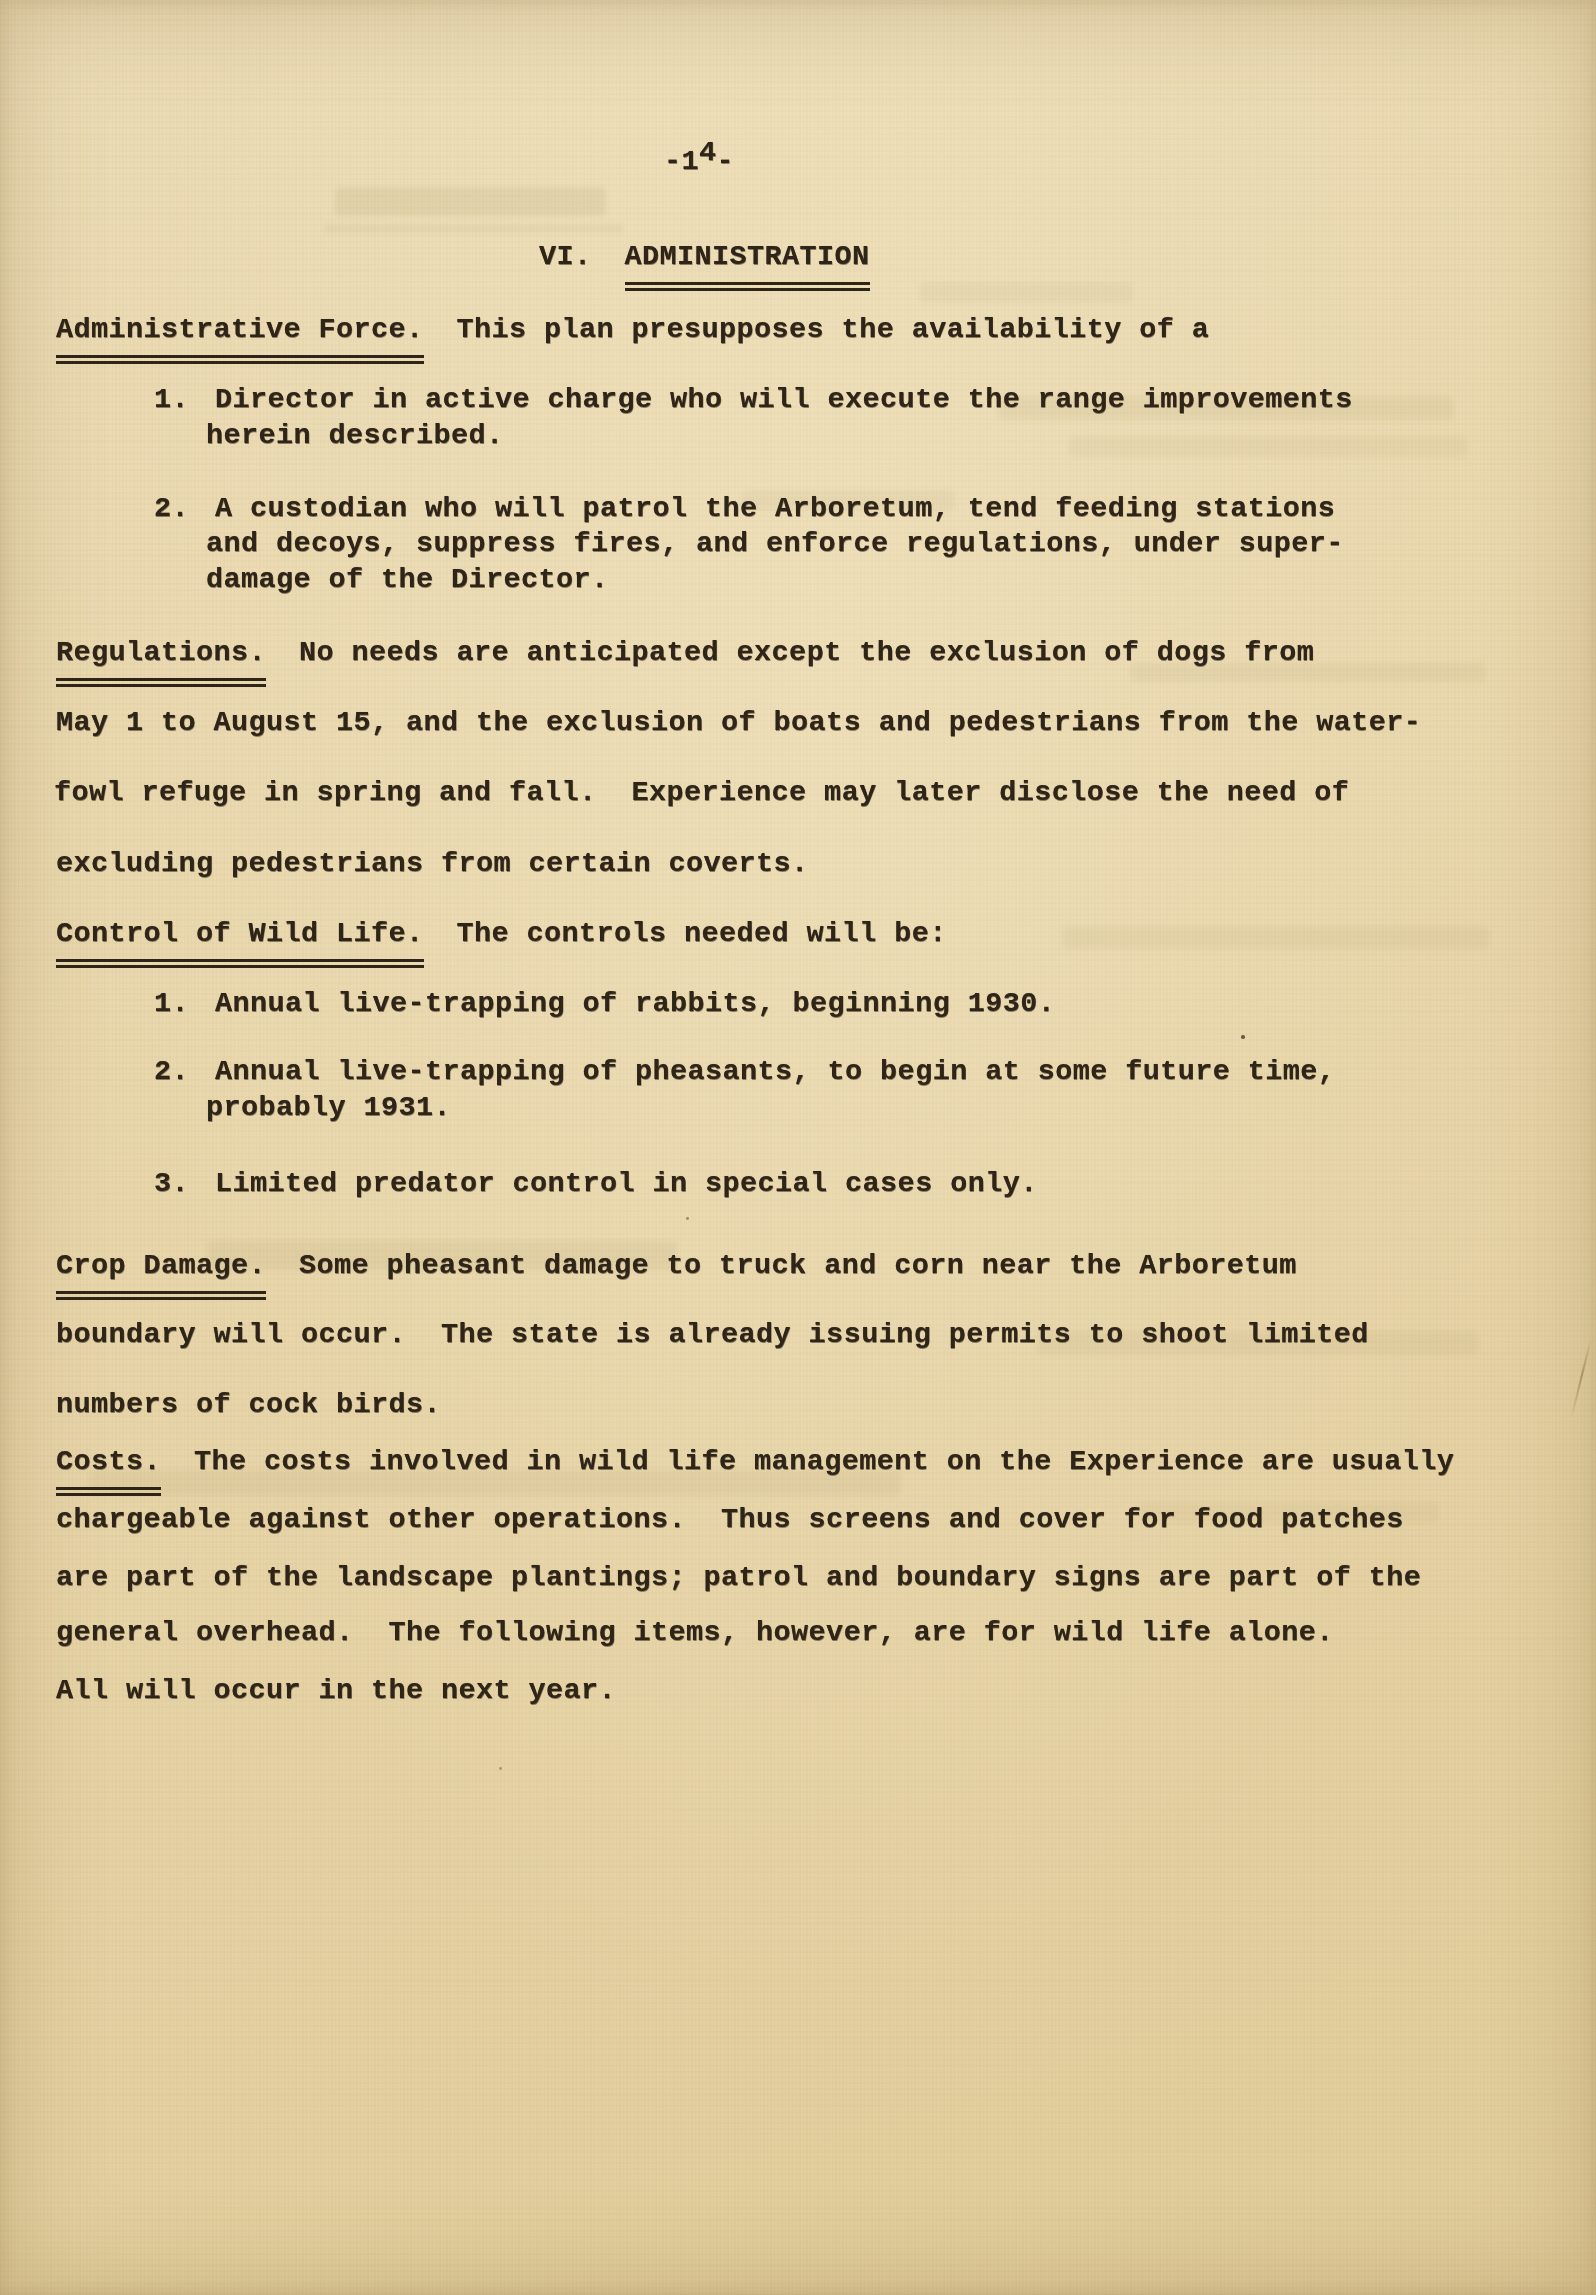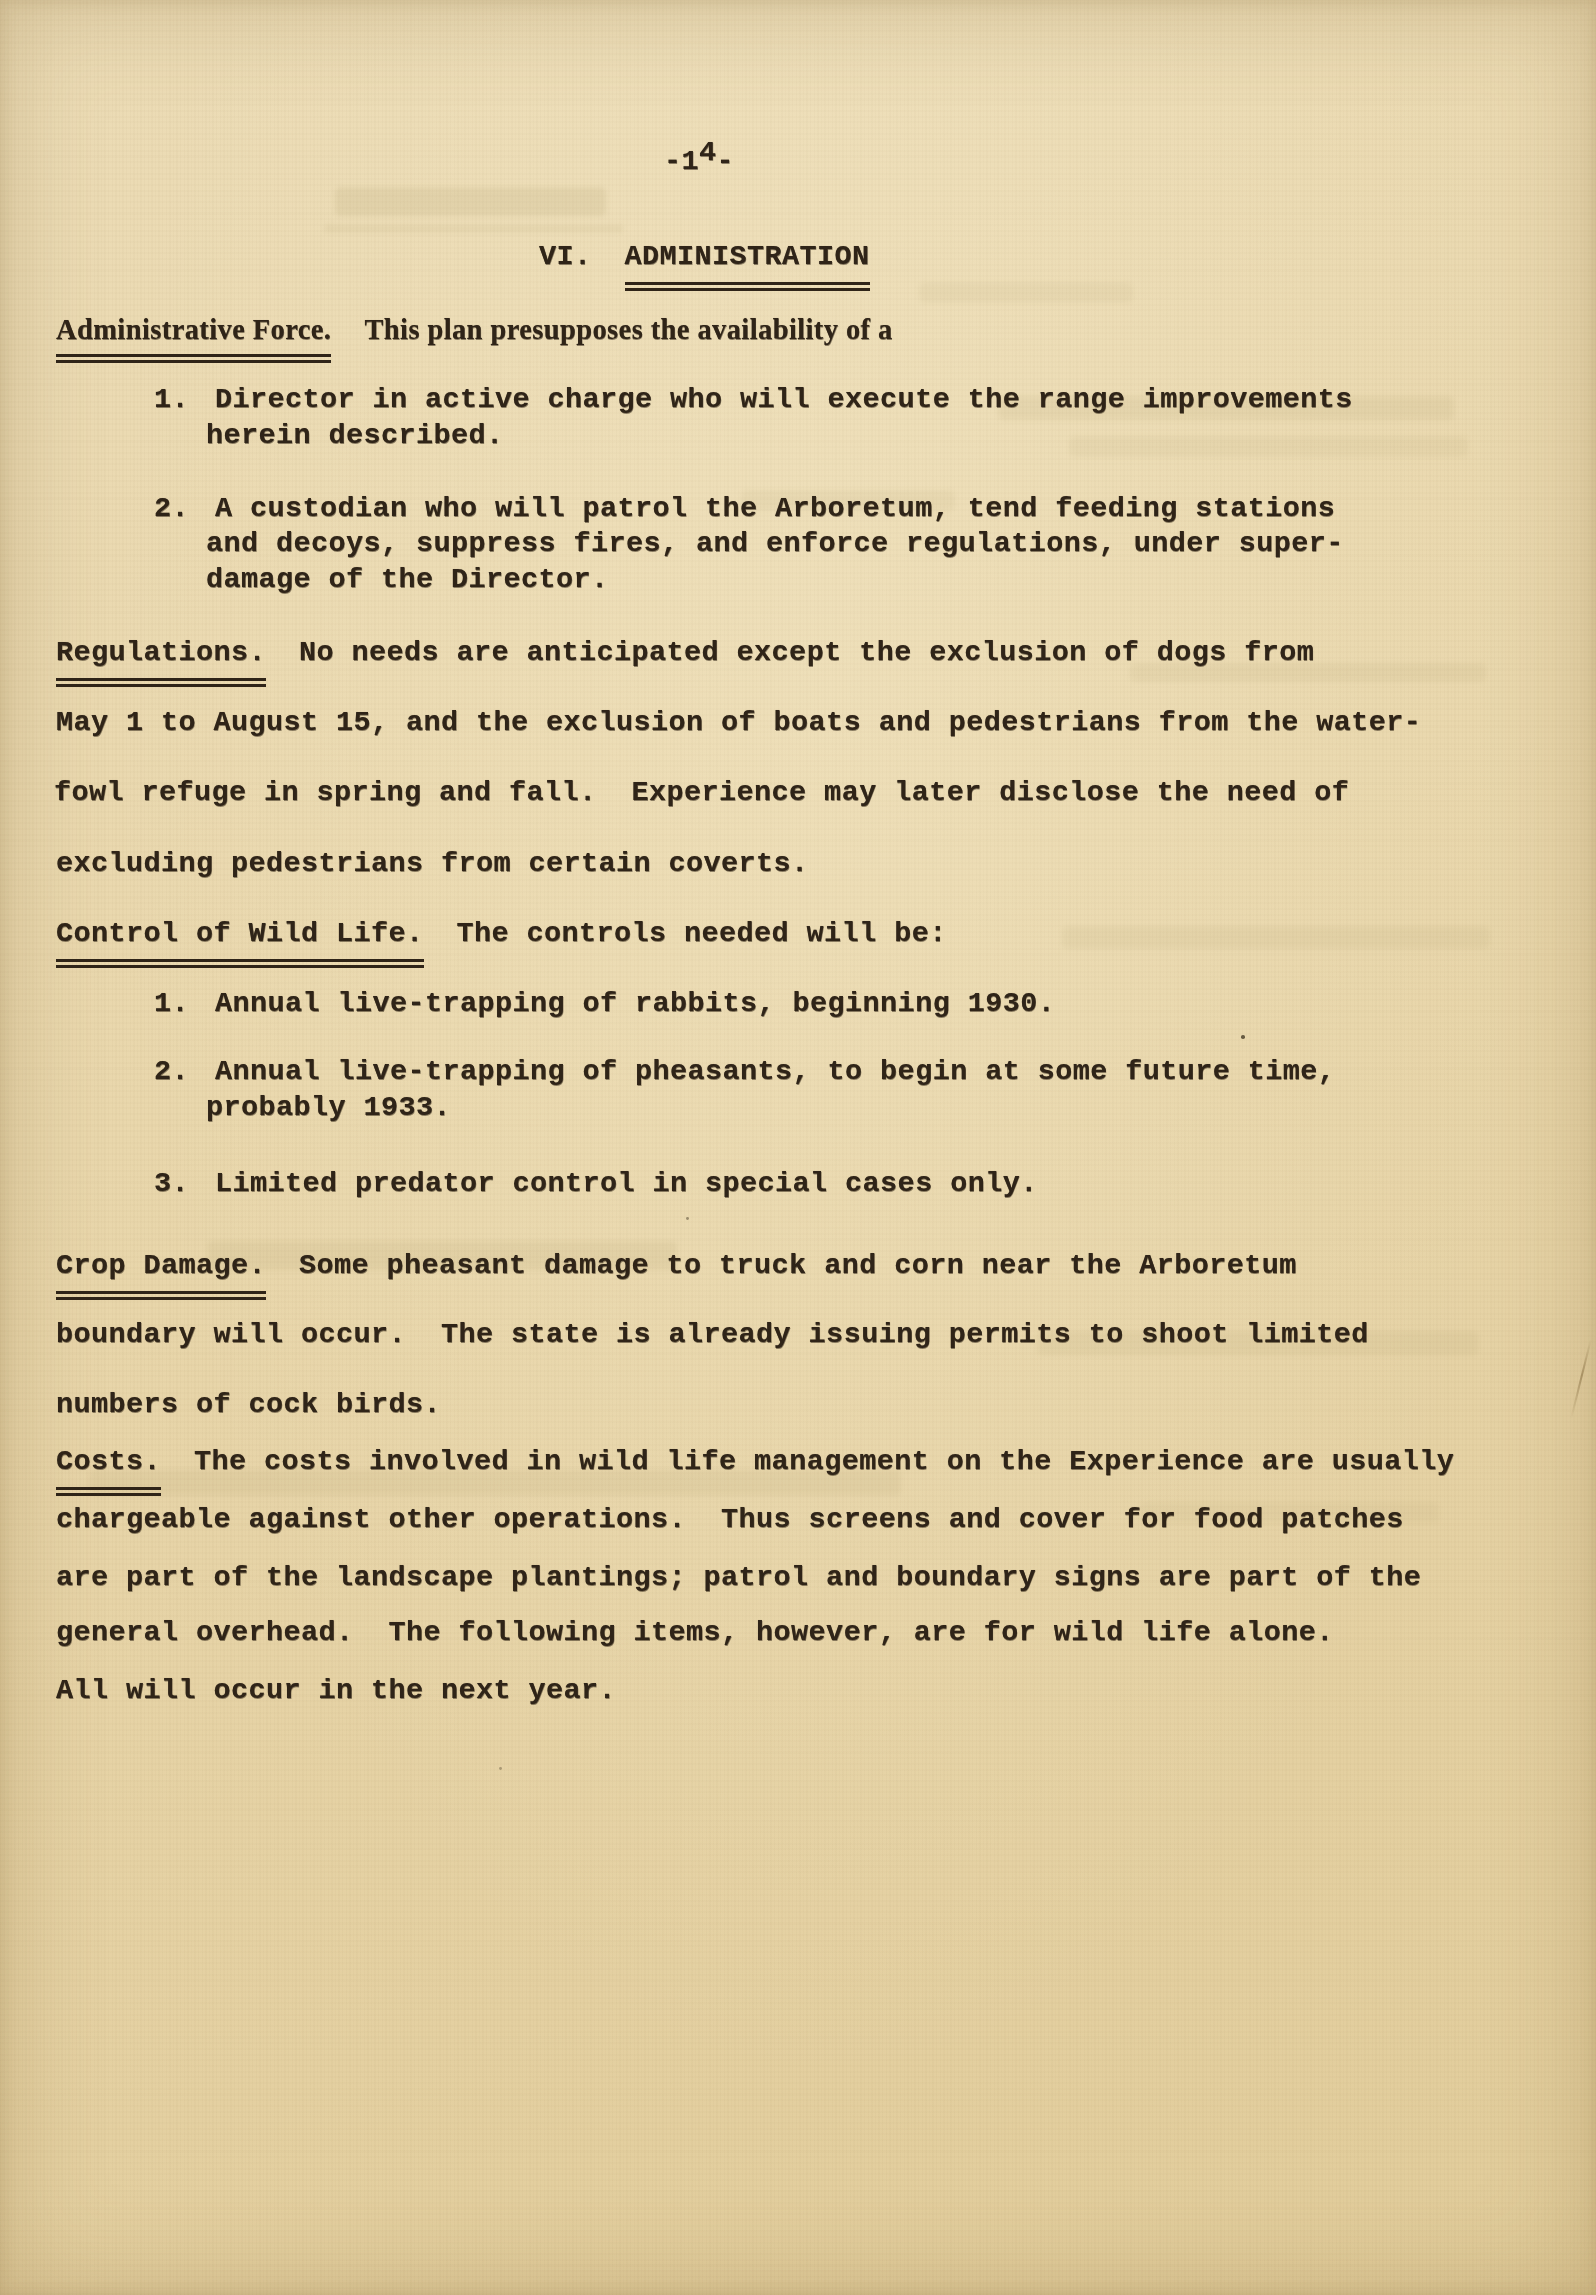--- a/index.html
+++ b/index.html
@@ -70,40 +70,40 @@
 
   <div class="speck" style="left:1241px;top:1035px;width:3.6px;height:3.6px;"></div>
   <div class="speck" style="left:686px;top:1217px;width:2.9px;height:2.9px;opacity:.6;"></div>
   <div class="speck" style="left:499px;top:1767px;width:2.9px;height:2.9px;opacity:.45;"></div>
   <div class="crease" style="right:14.3px;top:1338px;height:82px;"></div>
 
   <div class="line" style="left:664px;top:145px;"><span>-1</span><span class="raised">4</span><span>-</span></div>
 
   <div class="line" style="left:539px;top:240px;"><span>VI.</span><span class="u gap2">ADMINISTRATION</span></div>
 
-  <div class="line" style="left:56px;top:313px;font-family:Liberation Serif, serif;"><span class="u">Administrative Force.</span><span class="gap2">This plan presupposes the availability of a</span></div>
+  <div class="line" style="left:56px;top:313px;"><span class="u">Administrative Force.</span><span class="gap2">This plan presupposes the availability of a</span></div>
 
   <div class="line" style="left:154px;top:383px;"><span>1.</span><span class="gap1">Director in active charge who will execute the range improvements</span></div>
   <div class="line" style="left:206px;top:419px;">herein described.</div>
 
   <div class="line" style="left:154px;top:492px;"><span>2.</span><span class="gap1">A custodian who will patrol the Arboretum, tend feeding stations</span></div>
   <div class="line" style="left:206px;top:527px;">and decoys, suppress fires, and enforce regulations, under super-</div>
   <div class="line" style="left:206px;top:563px;">damage of the Director.</div>
 
   <div class="line" style="left:56px;top:636px;"><span class="u">Regulations.</span><span class="gap2">No needs are anticipated except the exclusion of dogs from</span></div>
   <div class="line" style="left:56px;top:706px;">May 1 to August 15, and the exclusion of boats and pedestrians from the water-</div>
   <div class="line" style="left:54px;top:776px;">fowl refuge in spring and fall.  Experience may later disclose the need of</div>
   <div class="line" style="left:56px;top:917px;"><span class="u">Control of Wild Life.</span><span class="gap2">The controls needed will be:</span></div>
 
   <div class="line" style="left:56px;top:847px;">excluding pedestrians from certain coverts.</div>
 
   <div class="line" style="left:154px;top:987px;"><span>1.</span><span class="gap1">Annual live-trapping of rabbits, beginning 1930.</span></div>
 
   <div class="line" style="left:154px;top:1055px;"><span>2.</span><span class="gap1">Annual live-trapping of pheasants, to begin at some future time,</span></div>
-  <div class="line" style="left:206px;top:1091px;">probably 1933.</div>
+  <div class="line" style="left:206px;top:1091px;">probably 1931.</div>
 
   <div class="line" style="left:154px;top:1167px;"><span>3.</span><span class="gap1">Limited predator control in special cases only.</span></div>
 
   <div class="line" style="left:56px;top:1249px;"><span class="u">Crop Damage.</span><span class="gap2">Some pheasant damage to truck and corn near the Arboretum</span></div>
   <div class="line" style="left:56px;top:1318px;">boundary will occur.  The state is already issuing permits to shoot limited</div>
   <div class="line" style="left:56px;top:1388px;">numbers of cock birds.</div>
 
   <div class="line" style="left:56px;top:1445px;"><span class="u">Costs.</span><span class="gap2">The costs involved in wild life management on the Experience are usually</span></div>
   <div class="line" style="left:56px;top:1503px;">chargeable against other operations.  Thus screens and cover for food patches</div>
   <div class="line" style="left:56px;top:1561px;">are part of the landscape plantings; patrol and boundary signs are part of the</div>

